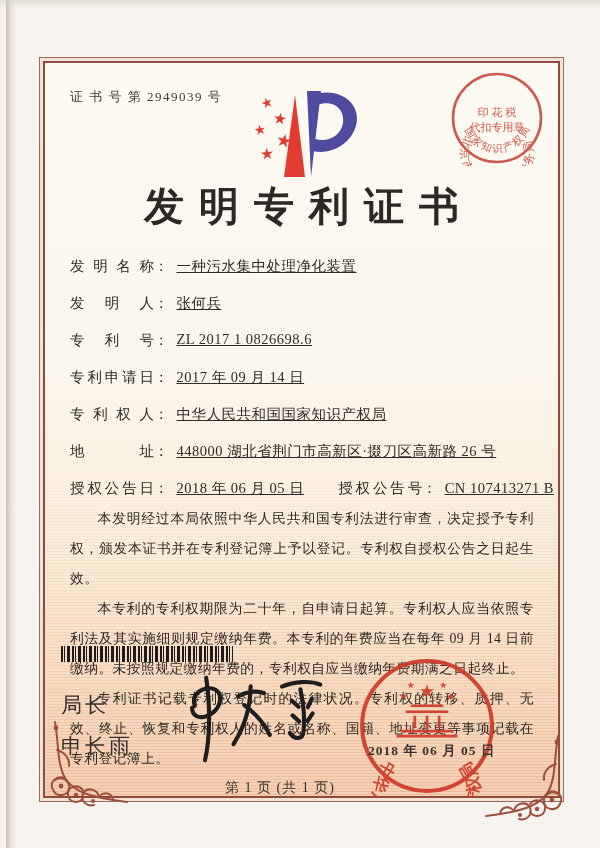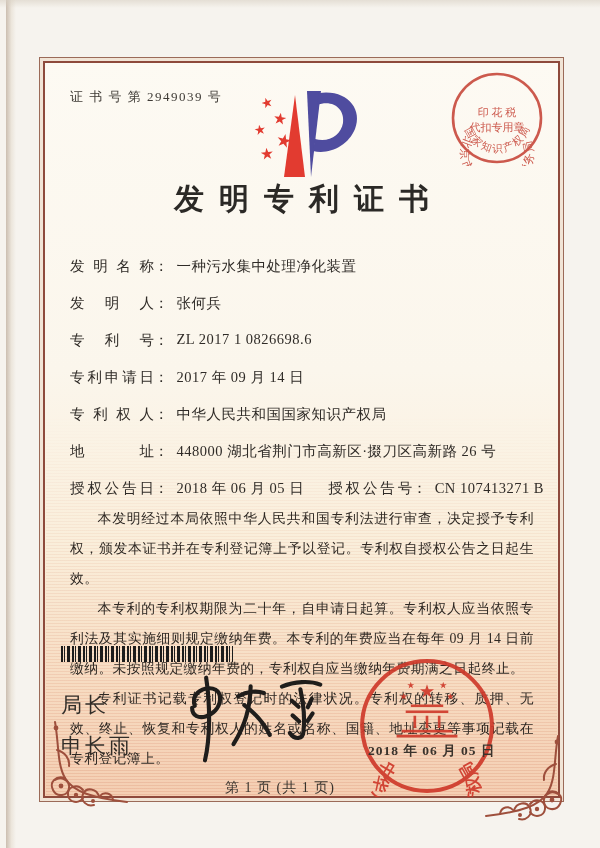--- a/index.html
+++ b/index.html
@@ -18,28 +18,28 @@
     background:repeating-linear-gradient(0deg,rgba(203,104,72,0.18) 0 1px,rgba(255,255,255,0) 1px 3px);
     -webkit-mask-image:linear-gradient(180deg,transparent 0%,transparent 48%,rgba(0,0,0,.55) 70%,#000 100%);
     mask-image:linear-gradient(180deg,transparent 0%,transparent 48%,rgba(0,0,0,.55) 70%,#000 100%);}
 
   .cert-no{position:absolute;left:30px;top:30px;font-size:13px;letter-spacing:1.5px;color:#3e3a35;}
 
   .tax-stamp{position:absolute;left:409px;top:12px;width:96px;height:96px;opacity:.88;}
   .logo{position:absolute;left:201px;top:27px;width:125px;height:100px;}
 
   .title{position:absolute;left:0;right:0;top:121px;text-align:center;
-    font-size:30px;font-weight:600;color:#2b2926;letter-spacing:15px;text-indent:15px;}
-
-  .fields{position:absolute;left:30px;top:199px;width:465px;color:#2f2b27;}
+    font-size:40px;font-weight:600;color:#2b2926;letter-spacing:15px;text-indent:15px;}
+
+  .fields{position:absolute;left:30px;top:199px;width:465px;color:#2f2b27;text-decoration:underline;}
   .field-row{height:22px;margin-bottom:15px;font-size:14.5px;white-space:nowrap;}
   .flabel{display:inline-block;width:84px;text-align:justify;text-align-last:justify;vertical-align:top;}
   .fcolon{display:inline-block;vertical-align:top;}
   .fvalue{margin-left:8px;letter-spacing:.5px;}
-  .pair2{margin-left:24px;}
+  .pair2{margin-left:34px;}
 
   .body-text{position:absolute;left:30px;top:446px;width:464px;
     font-size:13.8px;line-height:30px;color:#2e2823;letter-spacing:.4px;text-align:justify;}
   .body-text p{margin:0;text-indent:2em;}
 
   .barcode{position:absolute;left:21px;top:588px;width:172px;height:16px;
     background:repeating-linear-gradient(90deg,#1c1c1c 0 2px,transparent 2px 3px,
       #1c1c1c 3px 4px,transparent 4px 6px,#1c1c1c 6px 9px,transparent 9px 11px);}
 
   .director{position:absolute;left:21px;top:633px;font-size:21px;color:#312d28;letter-spacing:3px;}

